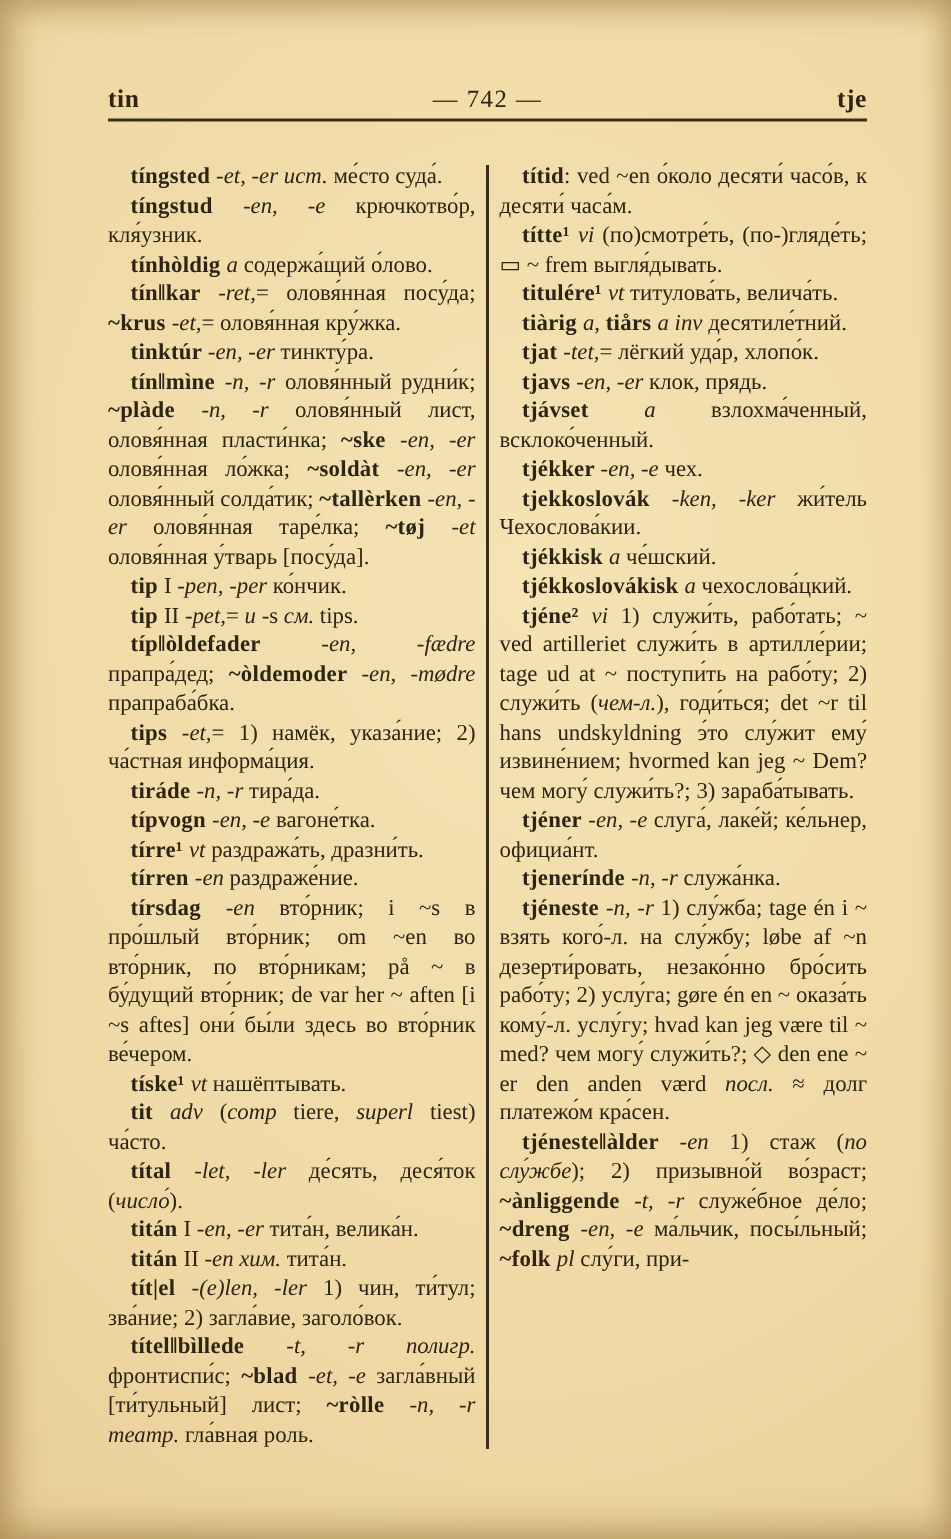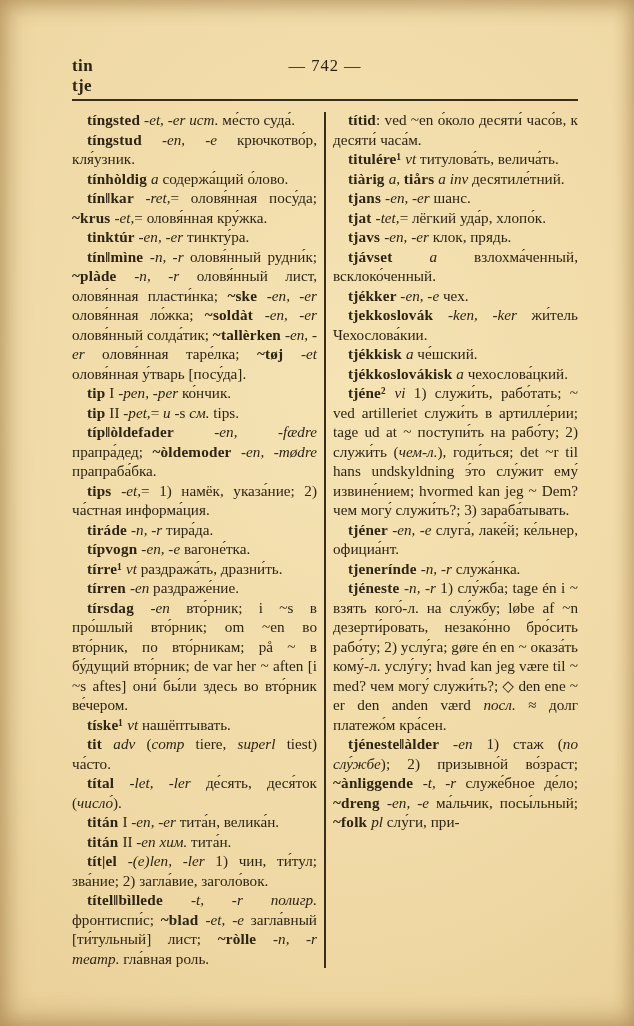--- a/index.html
+++ b/index.html
@@ -16,28 +16,27 @@
     font-family:"Liberation Serif","DejaVu Serif","DejaVu Sans",serif;
     color:#2d2414;
   }
   .content{position:absolute;left:72px;top:56px;width:506px;}
   .hdr{
     position:relative;
     display:flex;justify-content:space-between;align-items:baseline;
     border-bottom:2px solid #3a2e1a;
     padding-bottom:3px;
     font-size:17px;
-    flex-direction:column;
   }
   .hdr .gw{font-weight:bold;letter-spacing:.4px;}
   .hdr .pn{
     position:absolute;left:50%;transform:translateX(-50%);
     font-size:16.5px;letter-spacing:1px;
   }
-  .cols{display:flex;margin-top:9px;}
+  .cols{display:flex;margin-top:27px;}
   .col{flex:1 1 0;min-width:0;font-size:15.2px;line-height:19.5px;text-align:justify;}
   .divider{width:2px;background:#3a2e1a;margin:2px 7px 0 7px;}
   .col p{margin:0;text-indent:15px;}
   .seg-b{font-weight:bold;letter-spacing:.2px;}
   .seg-i{font-style:italic;}
   .seg-n{font-style:normal;}
 </style>
 </head>
 <body>
 
@@ -69,23 +68,23 @@
           <p><span class="seg-b">tit </span><span class="seg-i">adv </span><span class="seg-n">(</span><span class="seg-i">comp </span><span class="seg-n">tiere, </span><span class="seg-i">superl </span><span class="seg-n">tiest) ча́сто.</span></p>
           <p><span class="seg-b">títal </span><span class="seg-i">-let, -ler </span><span class="seg-n">де́сять, деся́ток (</span><span class="seg-i">число́</span><span class="seg-n">).</span></p>
           <p><span class="seg-b">titán </span><span class="seg-n">I </span><span class="seg-i">-en, -er </span><span class="seg-n">тита́н, велика́н.</span></p>
           <p><span class="seg-b">titán </span><span class="seg-n">II </span><span class="seg-i">-en хим. </span><span class="seg-n">тита́н.</span></p>
           <p><span class="seg-b">tít|el </span><span class="seg-i">-(e)len, -ler </span><span class="seg-n">1) чин, ти́тул; зва́ние; 2) загла́вие, заголо́вок.</span></p>
           <p><span class="seg-b">títel‖bìllede </span><span class="seg-i">-t, -r полигр. </span><span class="seg-n">фронтиспи́с; </span><span class="seg-b">~blad </span><span class="seg-i">-et, -e </span><span class="seg-n">загла́вный [ти́тульный] лист; </span><span class="seg-b">~ròlle </span><span class="seg-i">-n, -r театр. </span><span class="seg-n">гла́вная роль.</span></p>
         </div>
       <div class="divider"></div>
       <div class="col">
           <p><span class="seg-b">títid</span><span class="seg-n">: ved ~en о́коло десяти́ часо́в, к десяти́ часа́м.</span></p>
+          <p><span class="seg-b">títte¹ </span><span class="seg-i">vi </span><span class="seg-n">(по)смотре́ть, (по-)гляде́ть; ▭ ~ frem выгля́дывать.</span></p>
           <p><span class="seg-b">titulére¹ </span><span class="seg-i">vt </span><span class="seg-n">титулова́ть, велича́ть.</span></p>
           <p><span class="seg-b">tiàrig </span><span class="seg-i">a</span><span class="seg-n">, </span><span class="seg-b">tiårs </span><span class="seg-i">a inv </span><span class="seg-n">десятиле́тний.</span></p>
-          <p><span class="seg-b">tjans </span><span class="seg-i">-en, -er </span><span class="seg-n">шанс.</span></p>
           <p><span class="seg-b">tjat </span><span class="seg-i">-tet,</span><span class="seg-n">= лёгкий уда́р, хлопо́к.</span></p>
           <p><span class="seg-b">tjavs </span><span class="seg-i">-en, -er </span><span class="seg-n">клок, прядь.</span></p>
           <p><span class="seg-b">tjávset </span><span class="seg-i">a </span><span class="seg-n">взлохма́ченный, всклоко́ченный.</span></p>
           <p><span class="seg-b">tjékker </span><span class="seg-i">-en, -e </span><span class="seg-n">чех.</span></p>
           <p><span class="seg-b">tjekkoslovák </span><span class="seg-i">-ken, -ker </span><span class="seg-n">жи́тель Чехослова́кии.</span></p>
           <p><span class="seg-b">tjékkisk </span><span class="seg-i">a </span><span class="seg-n">че́шский.</span></p>
           <p><span class="seg-b">tjékkoslovákisk </span><span class="seg-i">a </span><span class="seg-n">чехослова́цкий.</span></p>
           <p><span class="seg-b">tjéne² </span><span class="seg-i">vi </span><span class="seg-n">1) служи́ть, рабо́тать; ~ ved artilleriet служи́ть в артилле́рии; tage ud at ~ поступи́ть на рабо́ту; 2) служи́ть (</span><span class="seg-i">чем-л.</span><span class="seg-n">), годи́ться; det ~r til hans undskyldning э́то слу́жит ему́ извине́нием; hvormed kan jeg ~ Dem? чем могу́ служи́ть?; 3) зараба́тывать.</span></p>
           <p><span class="seg-b">tjéner </span><span class="seg-i">-en, -e </span><span class="seg-n">слуга́, лаке́й; ке́льнер, официа́нт.</span></p>
           <p><span class="seg-b">tjenerínde </span><span class="seg-i">-n, -r </span><span class="seg-n">служа́нка.</span></p>

